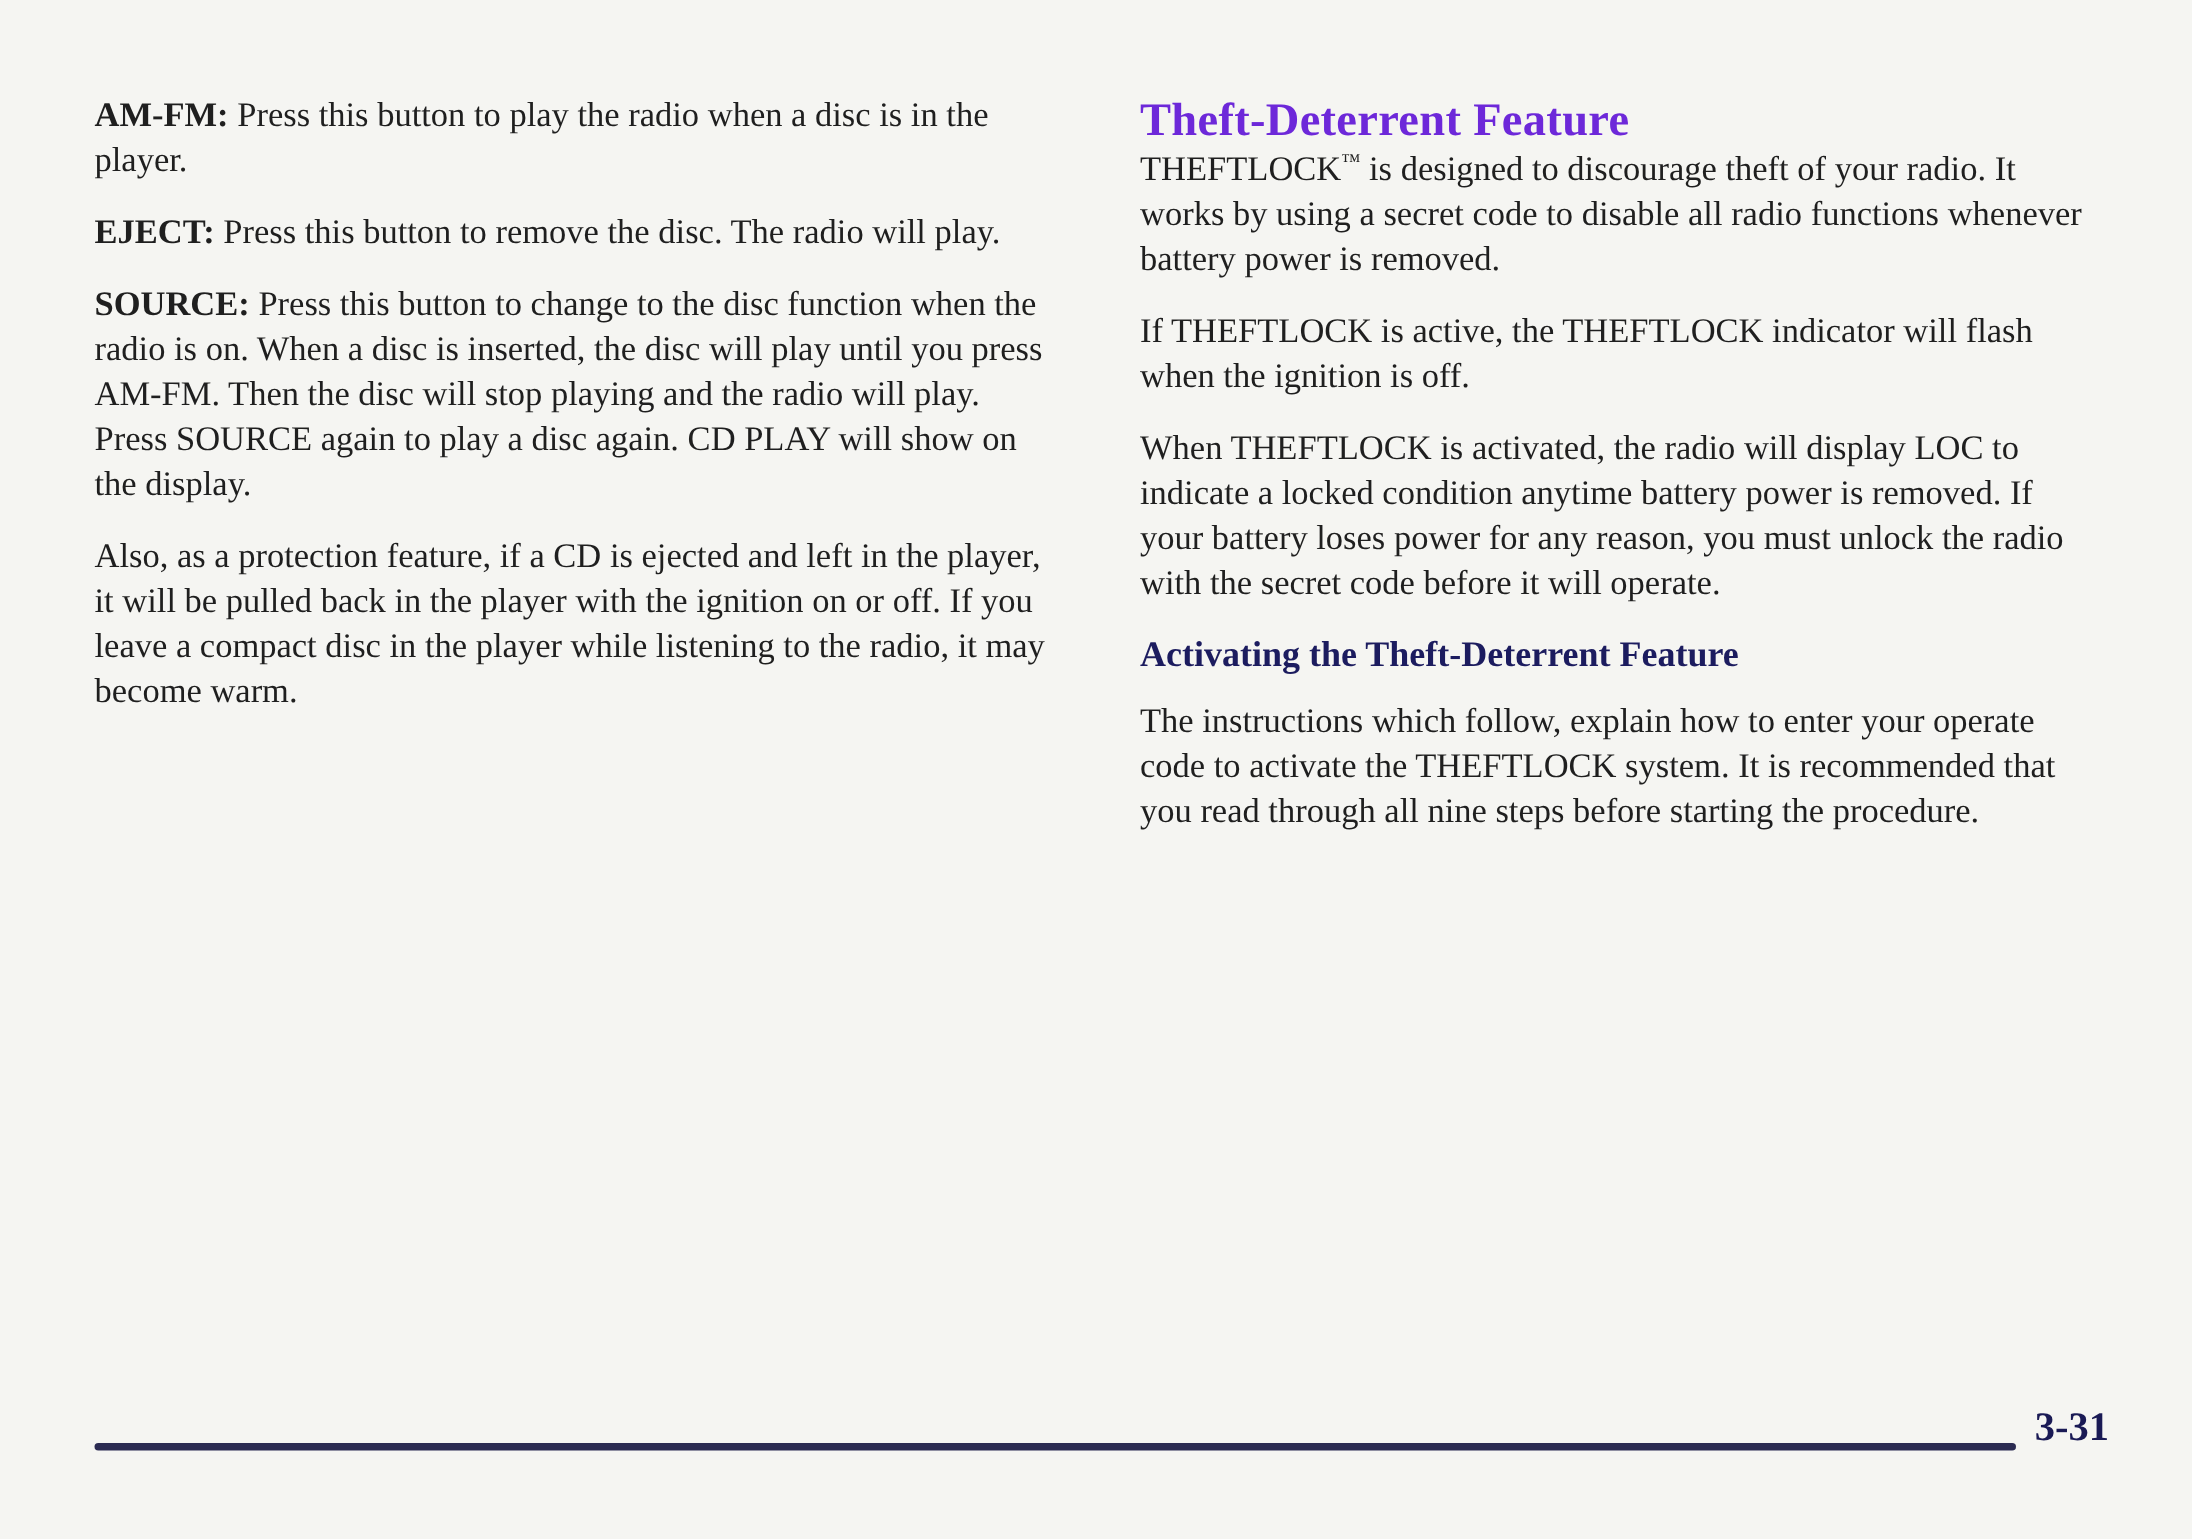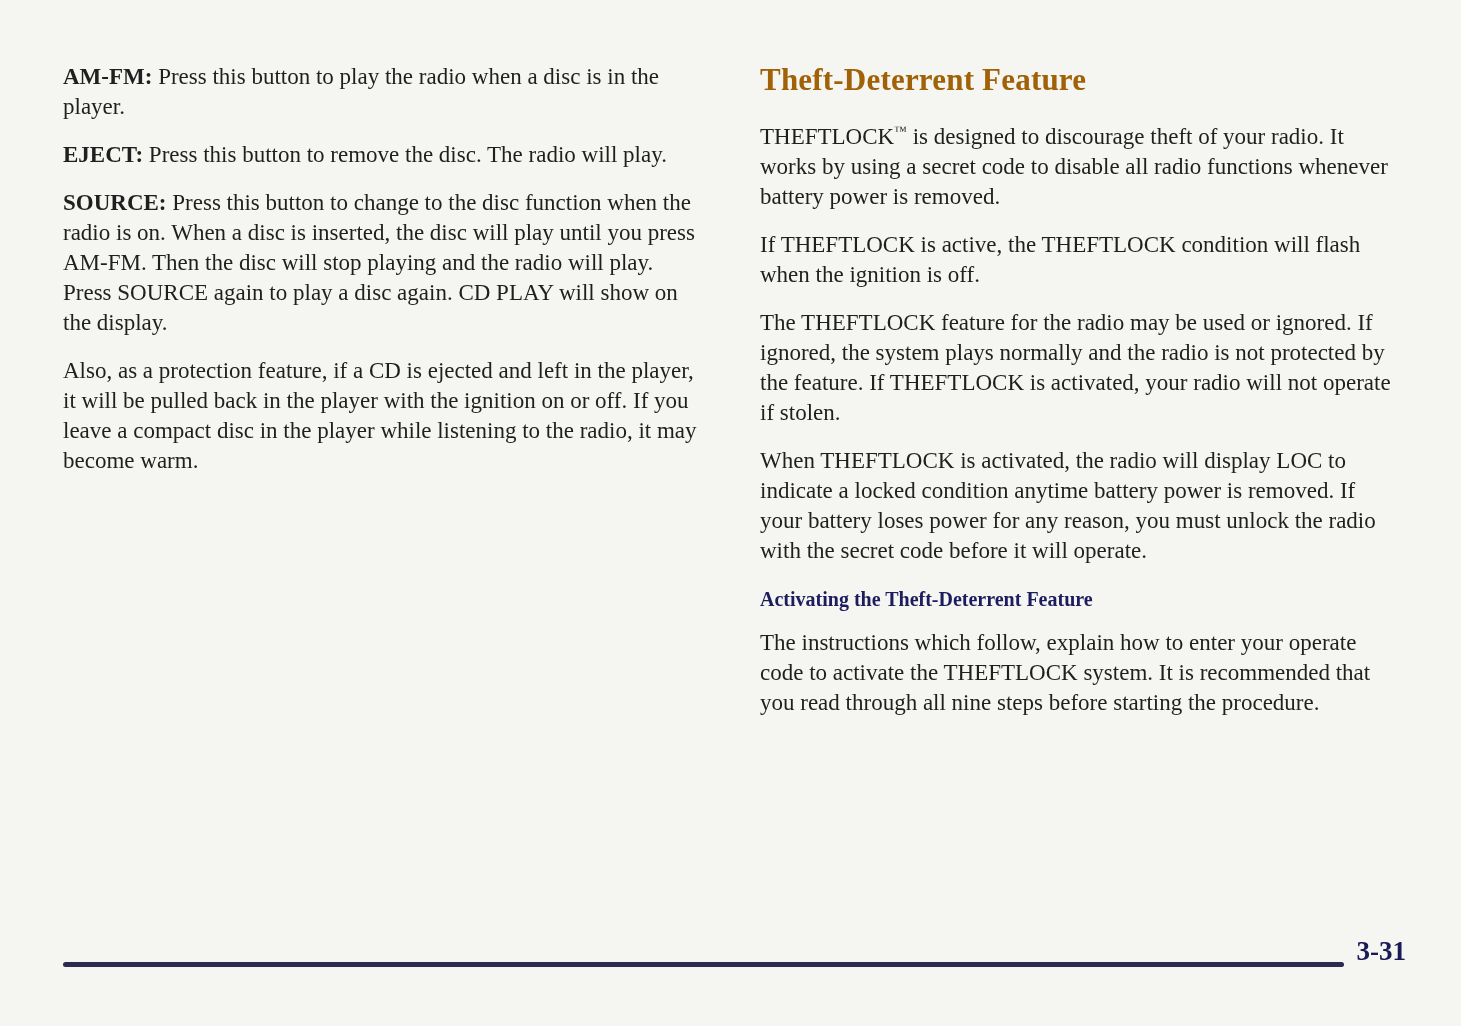--- a/index.html
+++ b/index.html
@@ -30,30 +30,30 @@
     width: 640px;
     font-size: 23px;
     line-height: 30px;
   }
   .col-left { margin-right: 57px; }
   .col p {
     margin: 0 0 18px 0;
   }
   .lead { font-weight: bold; }
   h1.section-heading {
-    margin: 0 0 24px 0;
+    margin: 0 0 0 0;
     font-size: 31px;
     line-height: 36px;
     font-weight: bold;
-    color: #a16207;
+    color: #6d28d9;
     letter-spacing: 0.2px;
   }
   h2.subsection-heading {
     margin: 8px 0 14px 0;
-    font-size: 20px;
+    font-size: 24px;
     line-height: 30px;
     font-weight: bold;
     color: #1c1c5f;
   }
   .tm {
     font-size: 13px;
     vertical-align: super;
     line-height: 0;
   }
   .footer {
@@ -88,22 +88,21 @@
     <div class="col col-left">
       <p><b class="lead">AM-FM:</b><span> Press this button to play the radio when a disc is in the player.</span></p>
       <p><b class="lead">EJECT:</b><span> Press this button to remove the disc. The radio will play.</span></p>
       <p><b class="lead">SOURCE:</b><span> Press this button to change to the disc function when the radio is on. When a disc is inserted, the disc will play until you press AM-FM. Then the disc will stop playing and the radio will play. Press SOURCE again to play a disc again. CD PLAY will show on the display.</span></p>
       <p><span>Also, as a protection feature, if a CD is ejected and left in the player, it will be pulled back in the player with the ignition on or off. If you leave a compact disc in the player while listening to the radio, it may become warm.</span></p>
     </div>
 
     <div class="col col-right">
       <h1 class="section-heading">Theft-Deterrent Feature</h1>
       <p><span>THEFTLOCK</span><span class="tm">™</span><span> is designed to discourage theft of your radio. It works by using a secret code to disable all radio functions whenever battery power is removed.</span></p>
-      <p><span>If THEFTLOCK is active, the THEFTLOCK condition will flash when the ignition is off.</span></p>
-      <p><span>The THEFTLOCK feature for the radio may be used or ignored. If ignored, the system plays normally and the radio is not protected by the feature. If THEFTLOCK is activated, your radio will not operate if stolen.</span></p>
+      <p><span>If THEFTLOCK is active, the THEFTLOCK indicator will flash when the ignition is off.</span></p>
       <p><span>When THEFTLOCK is activated, the radio will display LOC to indicate a locked condition anytime battery power is removed. If your battery loses power for any reason, you must unlock the radio with the secret code before it will operate.</span></p>
       <h2 class="subsection-heading">Activating the Theft-Deterrent Feature</h2>
       <p><span>The instructions which follow, explain how to enter your operate code to activate the THEFTLOCK system. It is recommended that you read through all nine steps before starting the procedure.</span></p>
     </div>
 
   </div>
 
   <div class="footer">
     <div class="footer-rule"></div>
     <div class="page-number">3-31</div>

